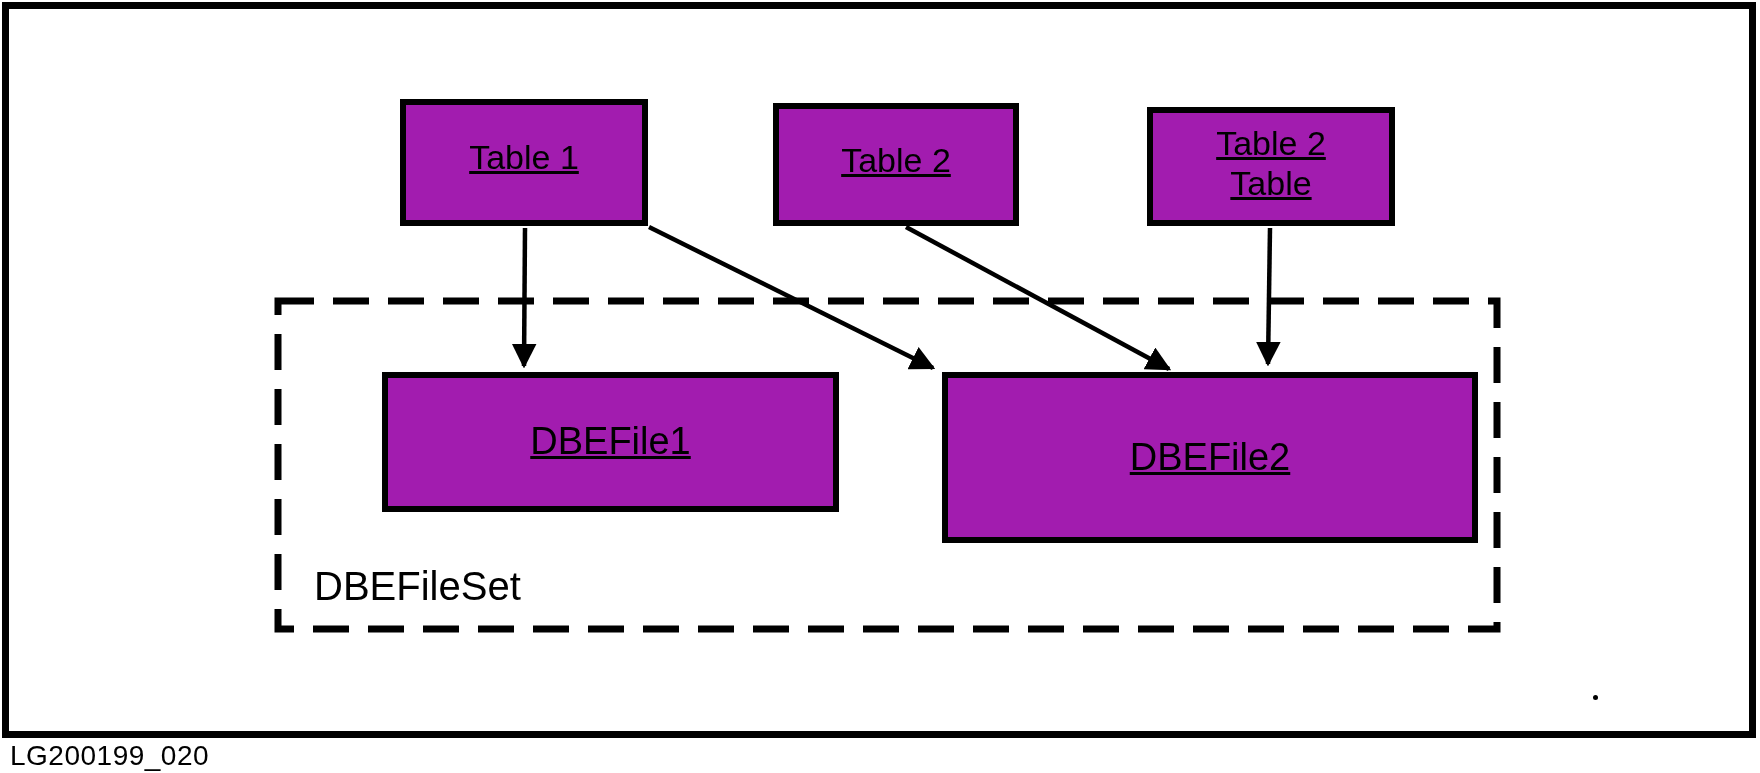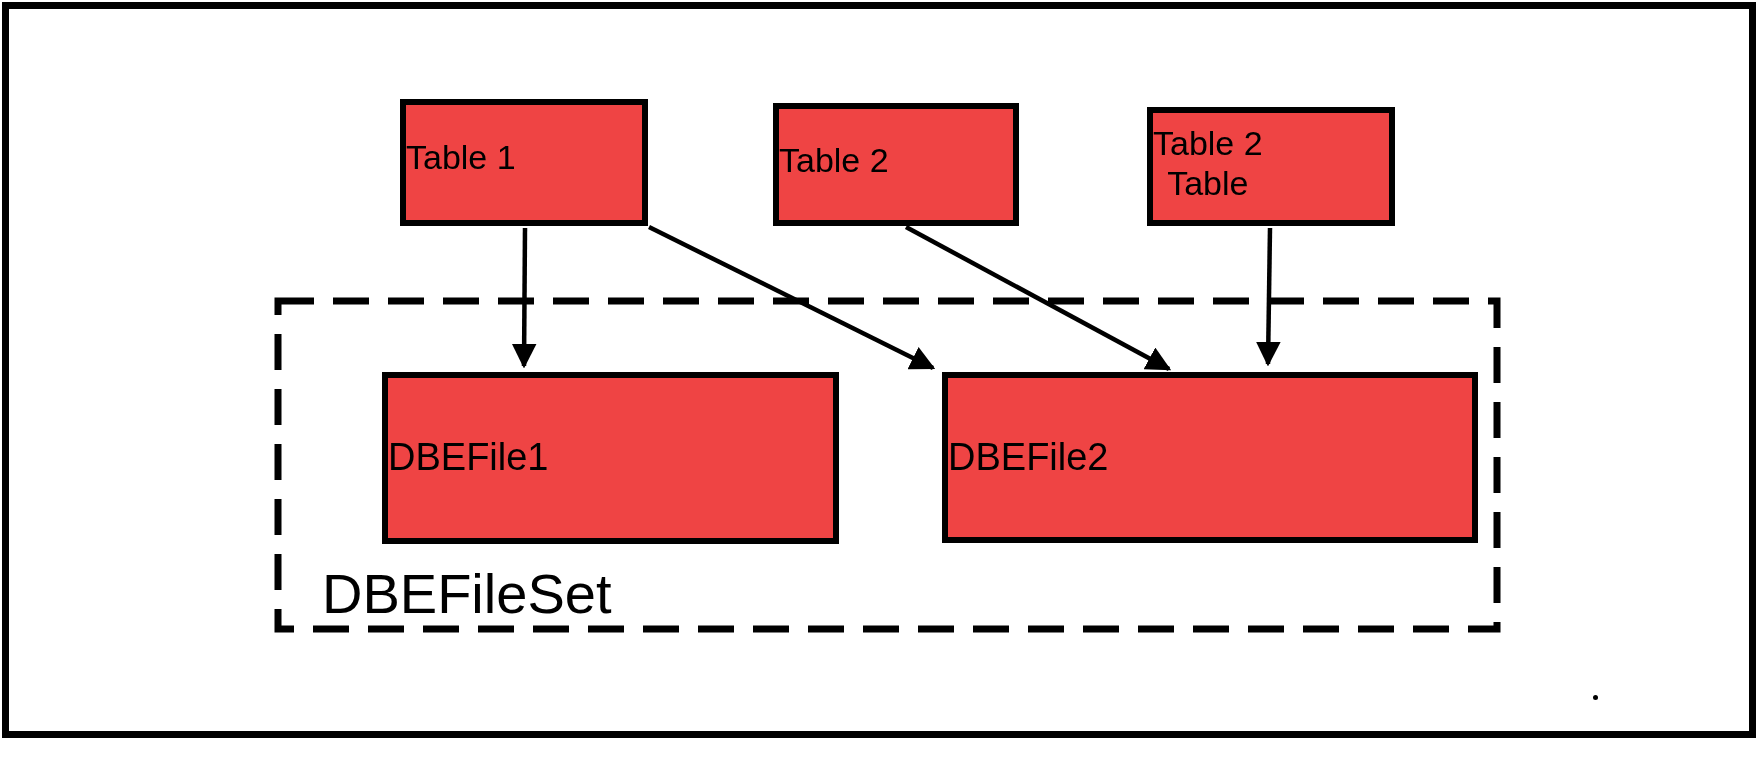--- a/index.html
+++ b/index.html
@@ -30,39 +30,40 @@
     position: absolute;
     left: 0;
     top: 0;
     width: 1760px;
     height: 773px;
   }
   .box {
     position: absolute;
     box-sizing: border-box;
     border: 6px solid #000000;
-    background: #ef4444;
+    background: #a21caf;
     display: flex;
     align-items: center;
-    justify-content: flex-start;
+    justify-content: center;
     text-align: center;
     line-height: 1.15;
+    text-decoration: underline;
   }
   .tbox { font-size: 34px; }
   .fbox { font-size: 38px; }
   .box-table1       { left: 400px;  top: 99px;  width: 248px; height: 127px; padding-bottom: 10px; }
   .box-table2       { left: 773px;  top: 103px; width: 246px; height: 123px; padding-bottom: 8px; }
   .box-table2index  { left: 1147px; top: 107px; width: 248px; height: 119px; padding-bottom: 6px; }
-  .box-dbefile1     { left: 382px;  top: 372px; width: 457px; height: 172px; }
+  .box-dbefile1     { left: 382px;  top: 372px; width: 457px; height: 140px; }
   .box-dbefile2     { left: 942px;  top: 372px; width: 536px; height: 171px; }
   .fileset-label {
     position: absolute;
-    left: 322px;
+    left: 314px;
     top: 566px;
-    font-size: 56px;
+    font-size: 40px;
     line-height: 1;
     white-space: nowrap;
   }
   .caption {
     position: absolute;
     left: 10px;
     top: 741px;
     font-size: 28px;
     line-height: 1.1;
     letter-spacing: 0.5px;
@@ -123,14 +124,15 @@
   </div>
 
   <div class="box fbox box-dbefile2">
     <span>DBEFile2</span>
   </div>
 
   <div class="fileset-label">DBEFileSet</div>
 
   <div class="dot-artifact"></div>
 
+  <div class="caption">LG200199_020</div>
 
 </div>
 
 </body></html>

